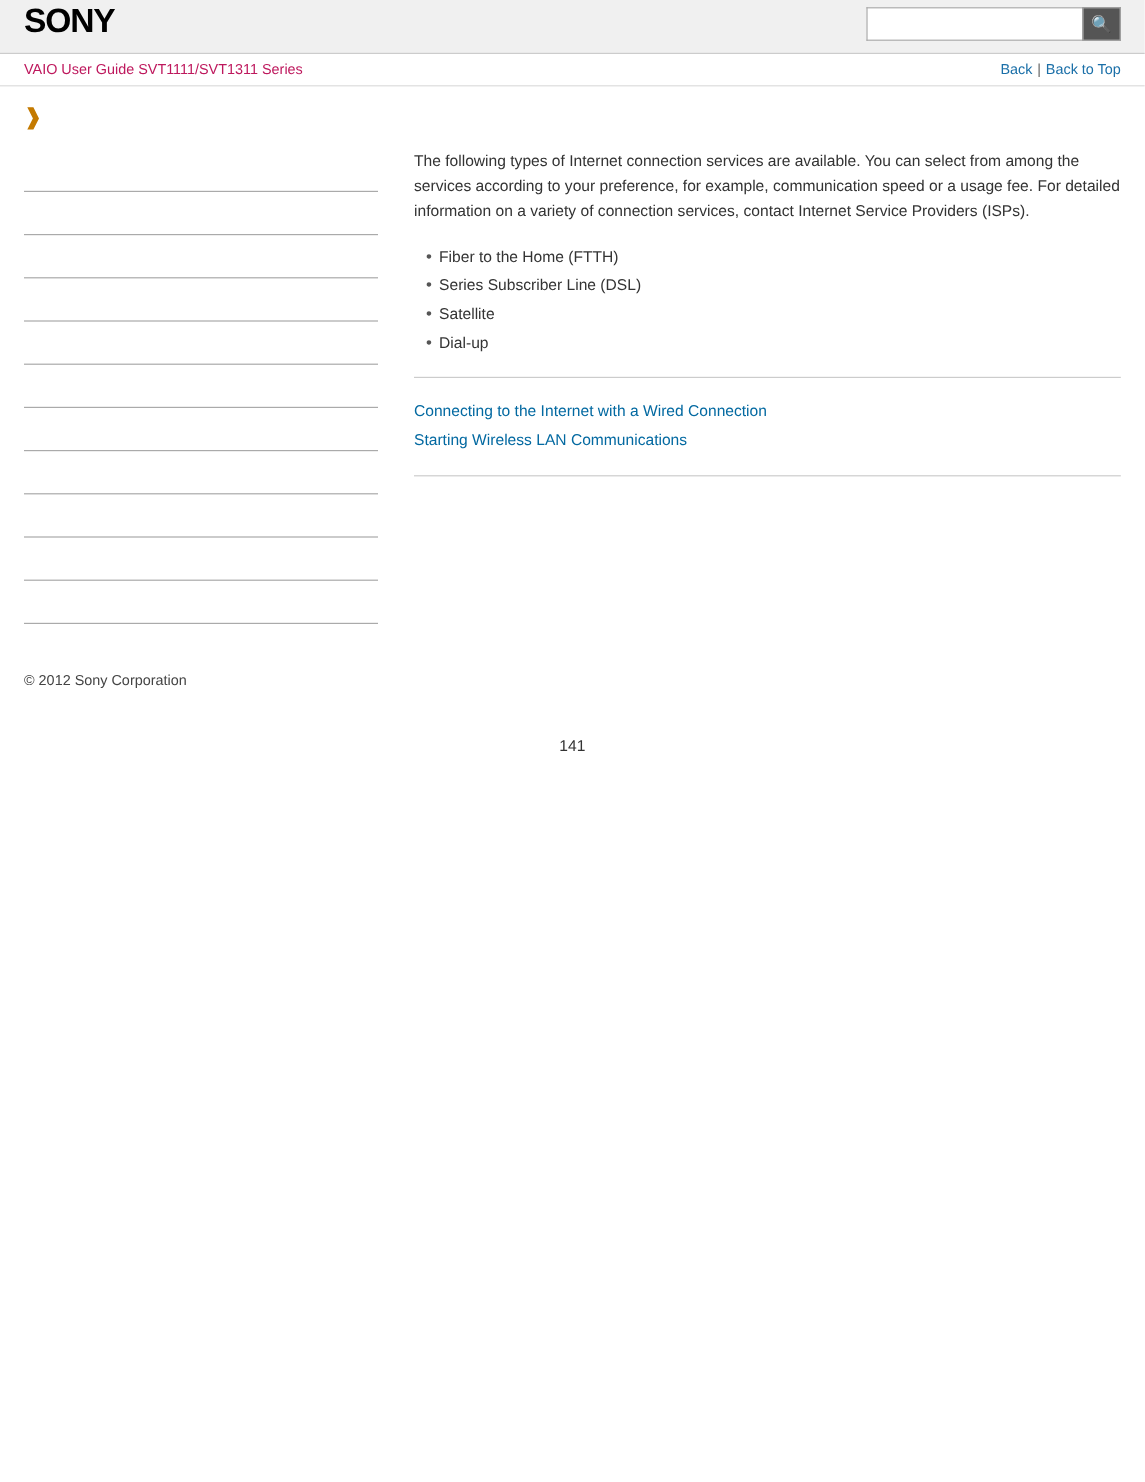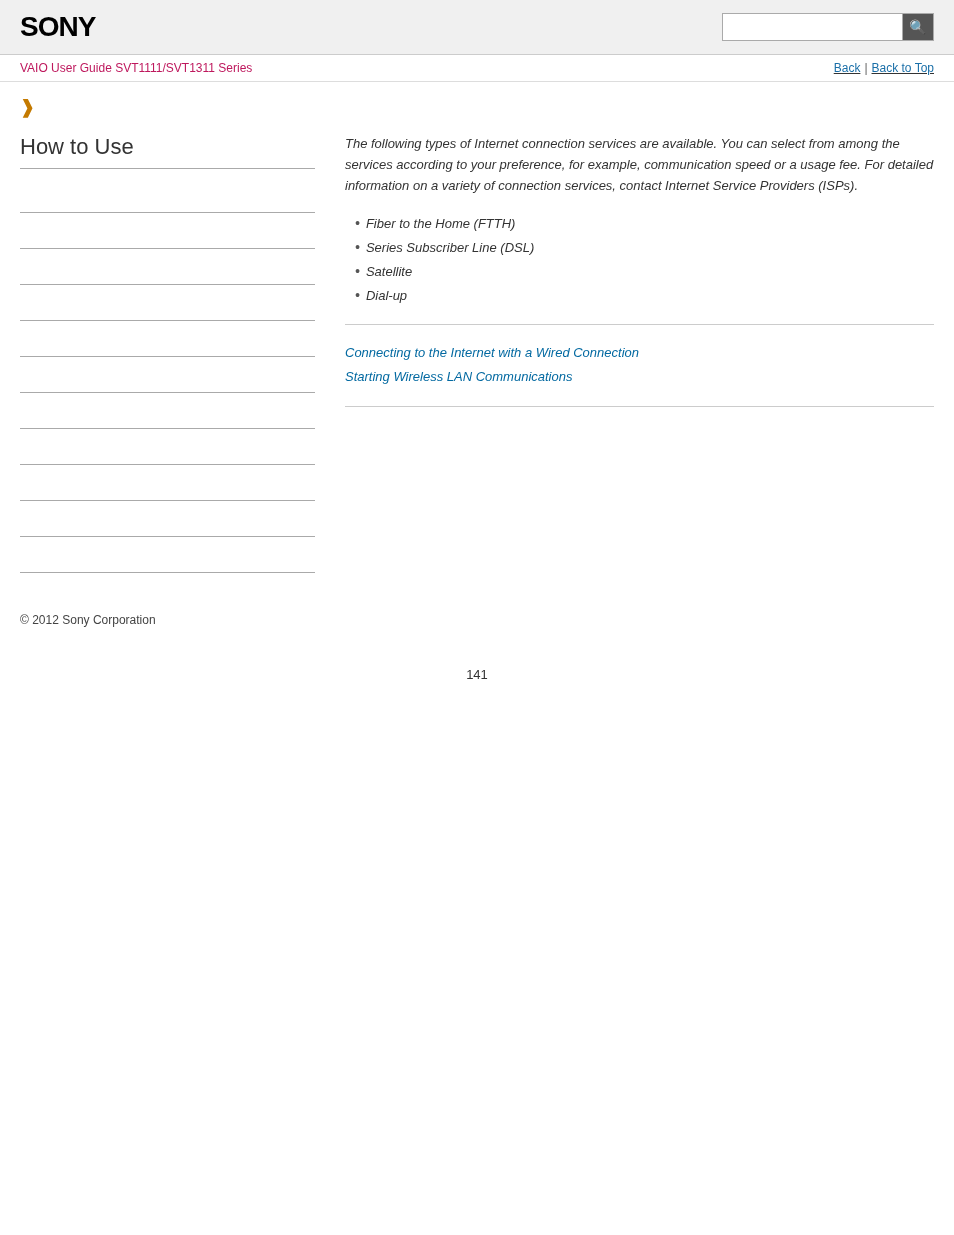--- a/index.html
+++ b/index.html
@@ -11,23 +11,23 @@
       width: 954px;
       min-height: 1235px;
     }
 
     
     .header {
       background: #f0f0f0;
       border-bottom: 1px solid #ccc;
       padding: 10px 20px;
       display: flex;
-      align-items: center;
+      align-items: flex-end;
       justify-content: space-between;
-      height: 55px;
+      height: 45px;
     }
     .sony-logo {
       font-size: 28px;
       font-weight: 900;
       color: #000;
       letter-spacing: -1px;
       font-family: 'Arial Black', Arial, sans-serif;
     }
     .search-area {
       display: flex;
@@ -65,21 +65,20 @@
       border-bottom: 1px solid #ddd;
       font-size: 12px;
     }
     .nav-left {
       color: #be185d;
     }
     .nav-right {
       display: flex;
       gap: 4px;
       align-items: flex-end;
-      text-decoration: underline;
     }
     .nav-link {
       color: #1a6fa8;
       text-decoration: none;
       cursor: pointer;
     }
     .nav-separator {
       color: #666;
     }
 
@@ -123,21 +122,20 @@
       color: #555;
     }
     .sidebar-item.empty {
       color: transparent;
     }
 
     
     .content-area {
       flex: 1;
       padding-left: 10px;
-      font-style: italic;
     }
 
     .content-intro {
       font-size: 13px;
       line-height: 1.6;
       color: #333;
       margin-bottom: 16px;
     }
 
     .content-list {
@@ -215,21 +213,20 @@
   </div>
 </div>
 
 <div class="chevron-area">
   <span class="chevron">❱</span>
 </div>
 
 <div class="main-content">
 
   <div class="sidebar">
-    <h2 class="sidebar-title">How to Use</h2>
     <div class="sidebar-item empty">&nbsp;</div>
     <div class="sidebar-item empty">&nbsp;</div>
     <div class="sidebar-item empty">&nbsp;</div>
     <div class="sidebar-item empty">&nbsp;</div>
     <div class="sidebar-item empty">&nbsp;</div>
     <div class="sidebar-item empty">&nbsp;</div>
     <div class="sidebar-item empty">&nbsp;</div>
     <div class="sidebar-item empty">&nbsp;</div>
     <div class="sidebar-item empty">&nbsp;</div>
     <div class="sidebar-item empty">&nbsp;</div>

